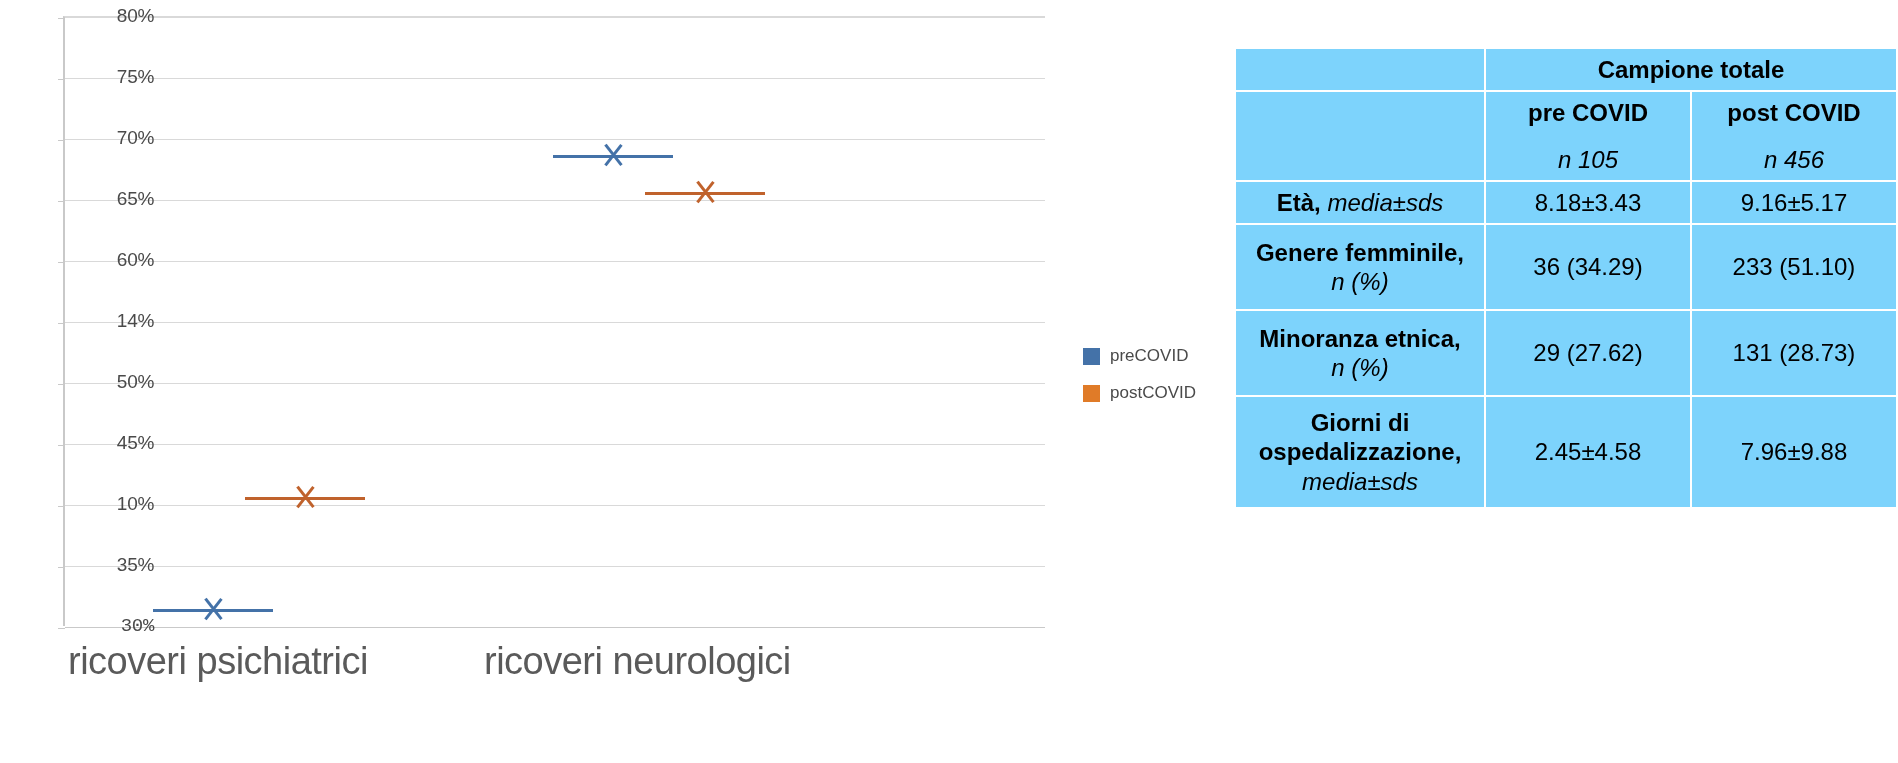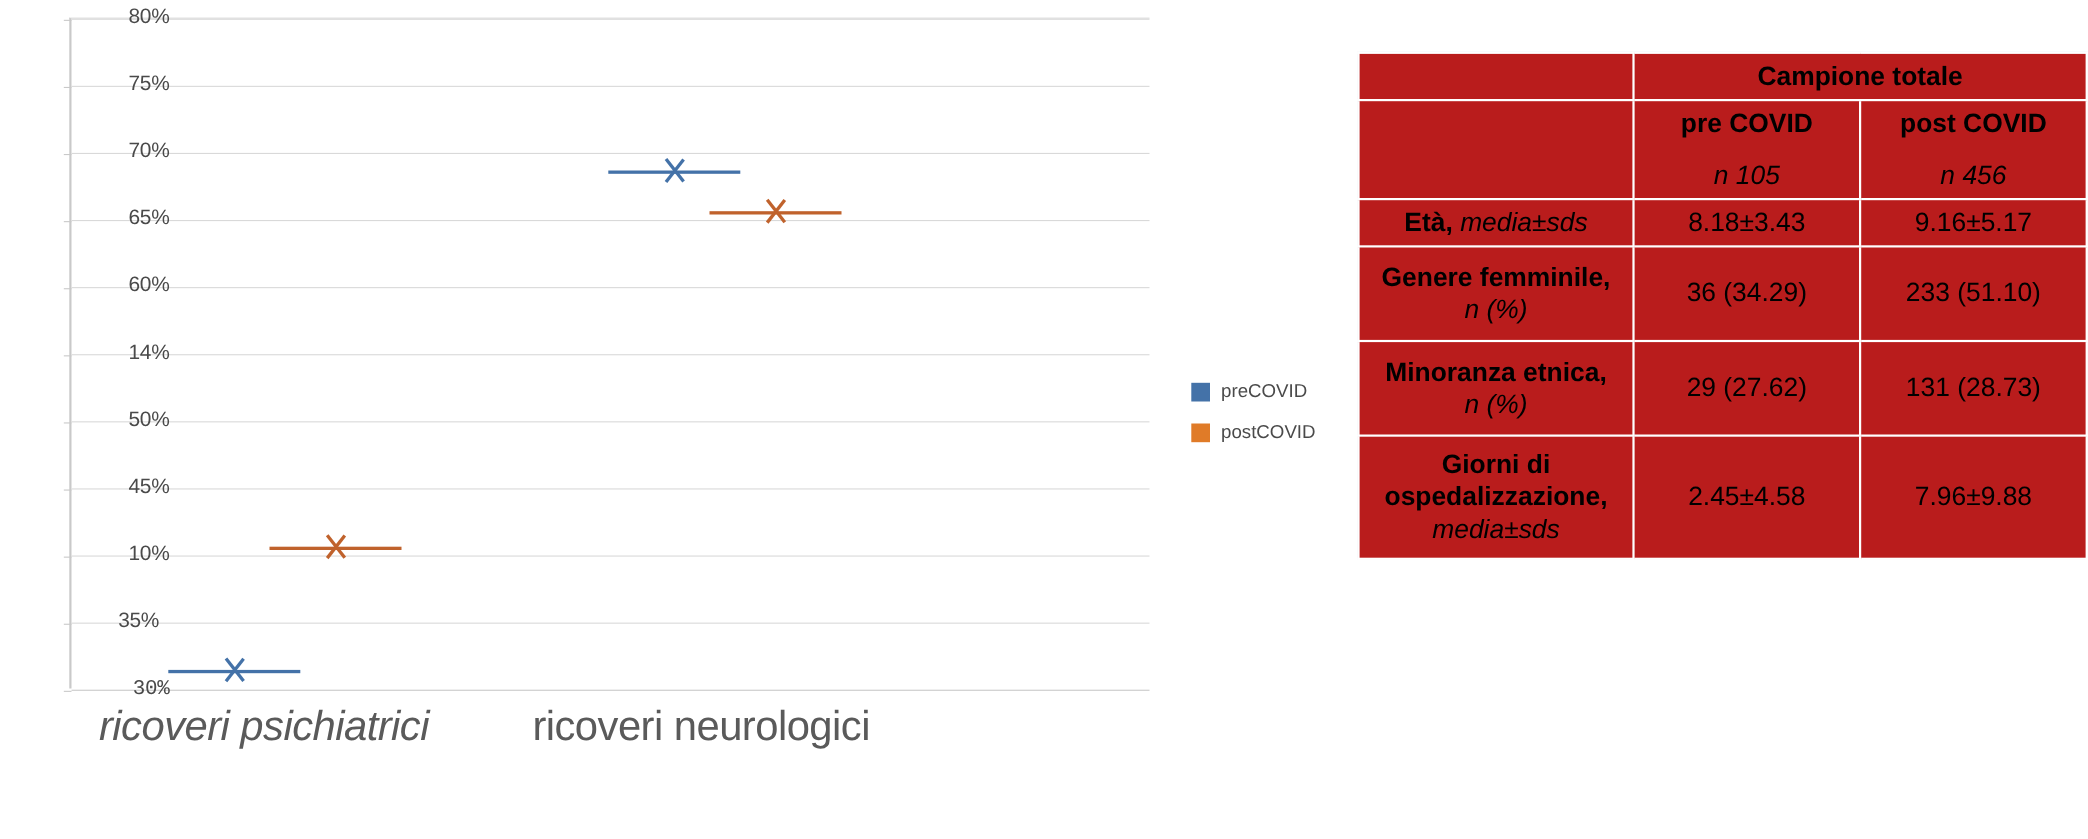--- a/index.html
+++ b/index.html
@@ -124,21 +124,21 @@
     left: 1234px; top: 47px;
     width: 664px;
   }
   table.stats {
     border-collapse: collapse;
     width: 664px;
     background: #e3e9f2;
     table-layout: fixed;
   }
   table.stats td {
-    background: #b91c1c;
+    background: #7dd3fc;
     border: 2px solid #ffffff;
     font-size: 24px;
     color: #000000;
     text-align: center;
     vertical-align: middle;
     font-family: "Liberation Sans", sans-serif;
     padding: 6px 4px;
     line-height: 1.22;
   }
   td.col-label { width: 250px; }
@@ -215,21 +215,21 @@
   <div id="tick-layer">
       <div class="tick-label" style="top: 16px;">80%</div>
       <div class="tick-label" style="top: 77px;">75%</div>
       <div class="tick-label" style="top: 138px;">70%</div>
       <div class="tick-label" style="top: 199px;">65%</div>
       <div class="tick-label" style="top: 260px;">60%</div>
       <div class="tick-label" style="top: 321px;">14%</div>
       <div class="tick-label" style="top: 382px;">50%</div>
       <div class="tick-label" style="top: 443px;">45%</div>
       <div class="tick-label" style="top: 504px;">10%</div>
-      <div class="tick-label" style="top: 565px; text-align: center;">35%</div>
+      <div class="tick-label" style="top: 565px;">35%</div>
       <div class="tick-label" style="top: 626px; font-family: Liberation Mono, monospace;">30%</div>
     </div>
 
   <div id="marker-layer">
       <div class="marker" title="31.4%" style="left: 153px; width: 120px; top: 608.92px; color: rgb(68, 114, 168);">
         <span class="bar"></span>
         <span class="x-glyph"></span>
       </div>
       <div class="marker" title="68.6%" style="left: 553px; width: 120px; top: 155.08px; color: rgb(68, 114, 168);">
         <span class="bar"></span>
@@ -238,21 +238,21 @@
       <div class="marker" title="40.6%" style="left: 245px; width: 120px; top: 496.68px; color: rgb(192, 98, 44);">
         <span class="bar"></span>
         <span class="x-glyph"></span>
       </div>
       <div class="marker" title="65.6%" style="left: 645px; width: 120px; top: 191.68px; color: rgb(192, 98, 44);">
         <span class="bar"></span>
         <span class="x-glyph"></span>
       </div>
     </div>
 
-  <div class="cat-label" style="left:90px;font-style:italic;">ricoveri psichiatrici</div>
+  <div class="cat-label" style="left:68px;">ricoveri psichiatrici</div>
   <div class="cat-label" style="left:484px;">ricoveri neurologici</div>
 
   <div id="legend">
     <div class="legend-row">
       <span class="legend-swatch" style="background:#4472a8;"></span>
       <span class="legend-text">preCOVID</span>
     </div>
     <div class="legend-row">
       <span class="legend-swatch" style="background:#e07b28;"></span>
       <span class="legend-text">postCOVID</span>

